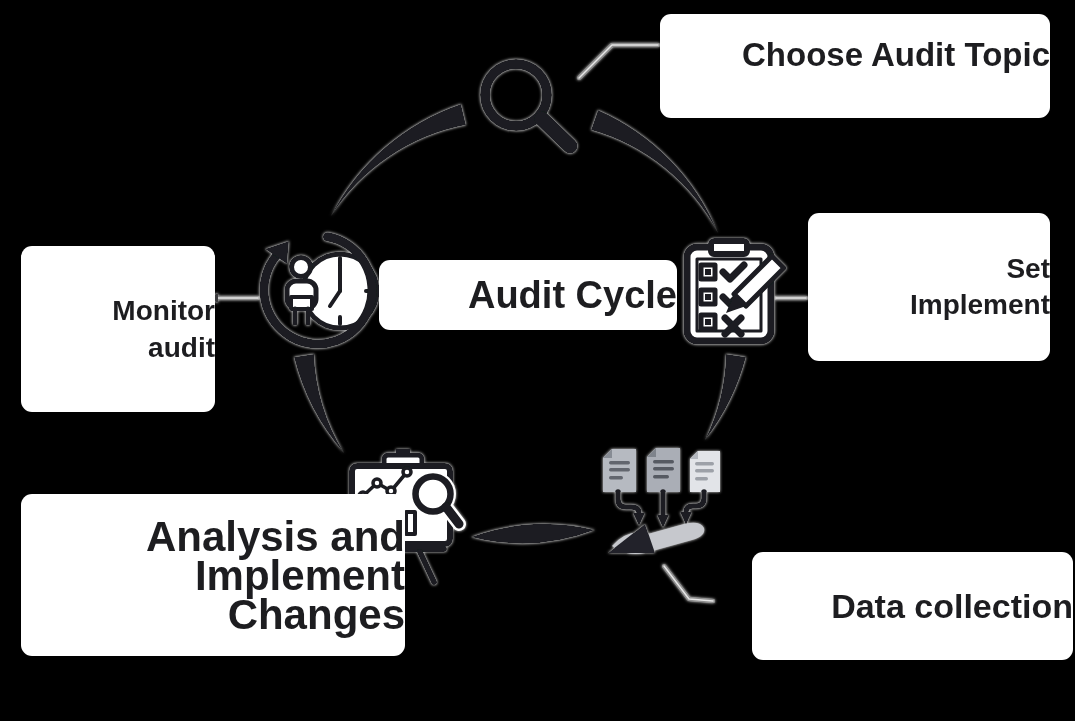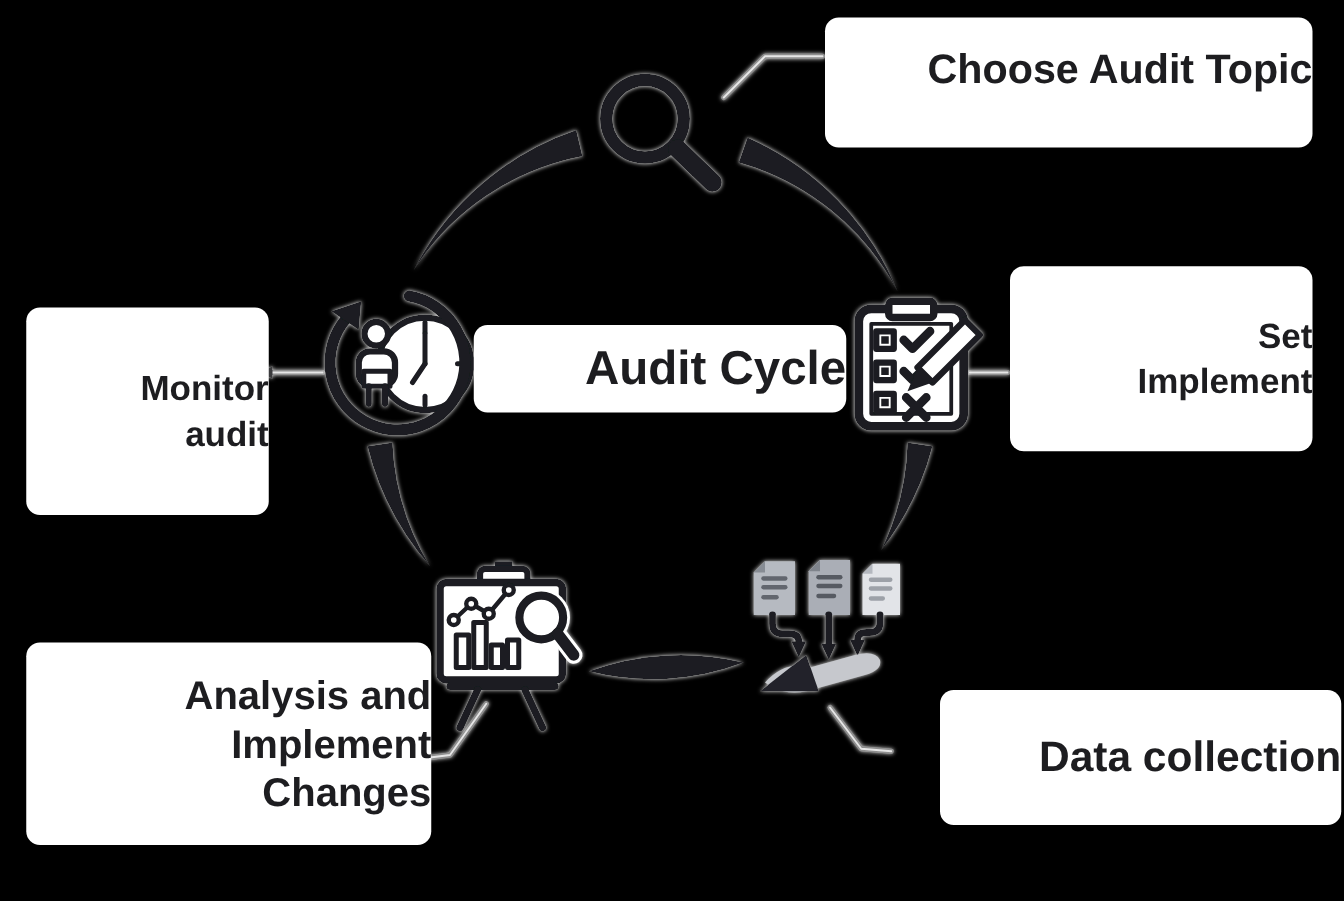--- a/index.html
+++ b/index.html
@@ -11,21 +11,21 @@
   .label-box{
     position:absolute;background:#fff;color:#1d1d20;font-weight:700;
     display:flex;flex-direction:column;align-items:flex-end;justify-content:center;
     text-align:center;
     border-radius:11px;
   }
   .label-box span{display:block;}
   .box-choose{left:660px;top:14px;width:390px;height:104px;justify-content:flex-start;padding-top:22px;box-sizing:border-box;font-size:33px;}
   .box-set{left:808px;top:213px;width:242px;height:148px;font-size:28px;line-height:36px;}
   .box-data{left:752px;top:552px;width:321px;height:108px;font-size:34px;}
-  .box-analysis{left:21px;top:514px;width:324px;height:162px;font-size:32px;line-height:39px;}
+  .box-analysis{left:21px;top:494px;width:384px;height:162px;font-size:42px;line-height:39px;}
   .box-monitor{left:21px;top:246px;width:194px;height:166px;font-size:28px;line-height:37px;}
   .box-center{left:379px;top:260px;width:298px;height:70px;font-size:38px;}
 </style>
 </head>
 <body>
 
 <div class="canvas">
 
   <svg width="1075" height="721" viewBox="0 0 1075 721">
     <defs>

